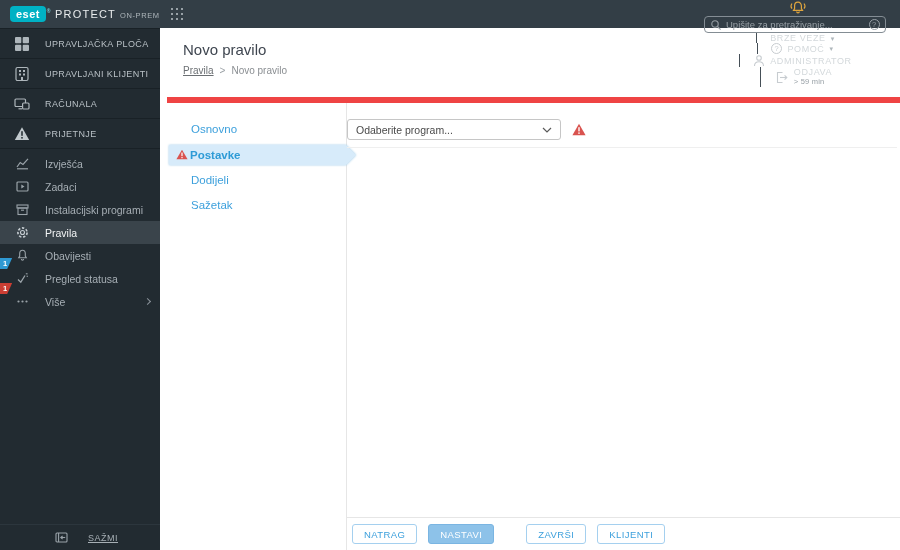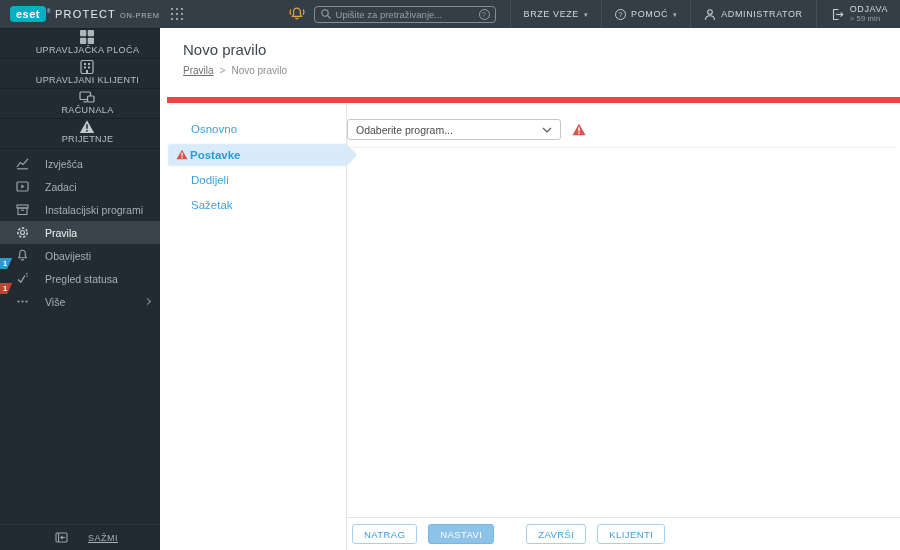--- a/index.html
+++ b/index.html
@@ -9,21 +9,21 @@
   
   .topbar { position:absolute; left:0; top:0; width:900px; height:28px;
     background:#333e46; display:flex; align-items:center; z-index:30; }
   .logo-badge { margin-left:10px; background:#00b1c4; color:#fff; font-weight:bold;
     font-size:11px; line-height:16px; height:16px; padding:0 6px; border-radius:4px;
     letter-spacing:.5px; position:relative; }
   .logo-reg { position:absolute; top:-3px; right:-5px; font-size:5px; color:#7fd8e2; }
   .product { margin-left:9px; color:#e9eced; font-size:11px; letter-spacing:1.2px; }
   .edition { margin-left:4px; color:#aeb6bb; font-size:7.5px; letter-spacing:.6px; padding-top:2px; }
   .grid-icon { margin-left:10px; width:14px; height:14px; cursor:pointer; }
-  .topbar-right { margin-left:auto; display:flex; align-items:center; height:100%; }
+  .topbar-right { margin-left:auto; display:flex; align-items:center; height:100%;flex-direction:column; }
   .bell-icon { margin-right:8px; cursor:pointer; display:flex; }
   .searchbox { width:182px; height:17px; border:1px solid #848d94; border-radius:4px;
     display:flex; align-items:center; padding:0 5px; background:transparent; }
   .searchbox input { flex:1; background:transparent; border:none; outline:none;
     color:#c6ccd0; font-size:9.5px; margin-left:4px;
     font-family:"Liberation Sans","DejaVu Sans",sans-serif; }
   .searchbox input::placeholder { color:#98a0a6; }
   .q-circle { width:11px; height:11px; border:1px solid #98a0a6; border-radius:50%;
     color:#98a0a6; font-size:7.5px; display:flex; align-items:center; justify-content:center; cursor:pointer; }
   .tb-section { display:flex; align-items:center; height:100%; padding:0 13px;
@@ -33,21 +33,21 @@
   .sec-search { border-left:none; padding:0 14px 0 0; cursor:default; }
   .caret { font-size:7px; color:#aeb6bb; padding-top:1px; }
   .logout-txt { display:flex; flex-direction:column; line-height:10px; }
   .logout-min { font-size:7.5px; color:#98a0a6; letter-spacing:.2px; }
 
   
   .sidebar { position:absolute; left:0; top:28px; width:160px; height:522px;
     background:#222b31; z-index:20; }
   .side-main { border-top:1px solid #192126; }
   .side-main .s-item { height:30px; display:flex; align-items:center;
-    border-bottom:1px solid #192126; cursor:pointer;flex-direction:column; }
+    border-bottom:1px solid #192126; cursor:pointer; }
   .s-item .s-ico { width:16px; margin-left:14px; display:flex; justify-content:center; }
   .side-main .s-label { margin-left:15px; color:#b9c1c6; font-size:9px; letter-spacing:.4px; }
   .side-sec { padding-top:3px; }
   .side-sec .s-item { height:23px; display:flex; align-items:center; cursor:pointer; position:relative; }
   .side-sec .s-ico { width:13px; margin-left:16px; display:flex; justify-content:center; }
   .side-sec .s-label { margin-left:16px; color:#a7afb5; font-size:10.5px; }
   .side-sec .s-item.active { background:#3a444b; }
   .side-sec .s-item.active .s-label { color:#f2f4f5; }
   .chev-right { position:absolute; right:10px; width:5px; height:5px;
     border-right:1px solid #8a9299; border-bottom:1px solid #8a9299;

